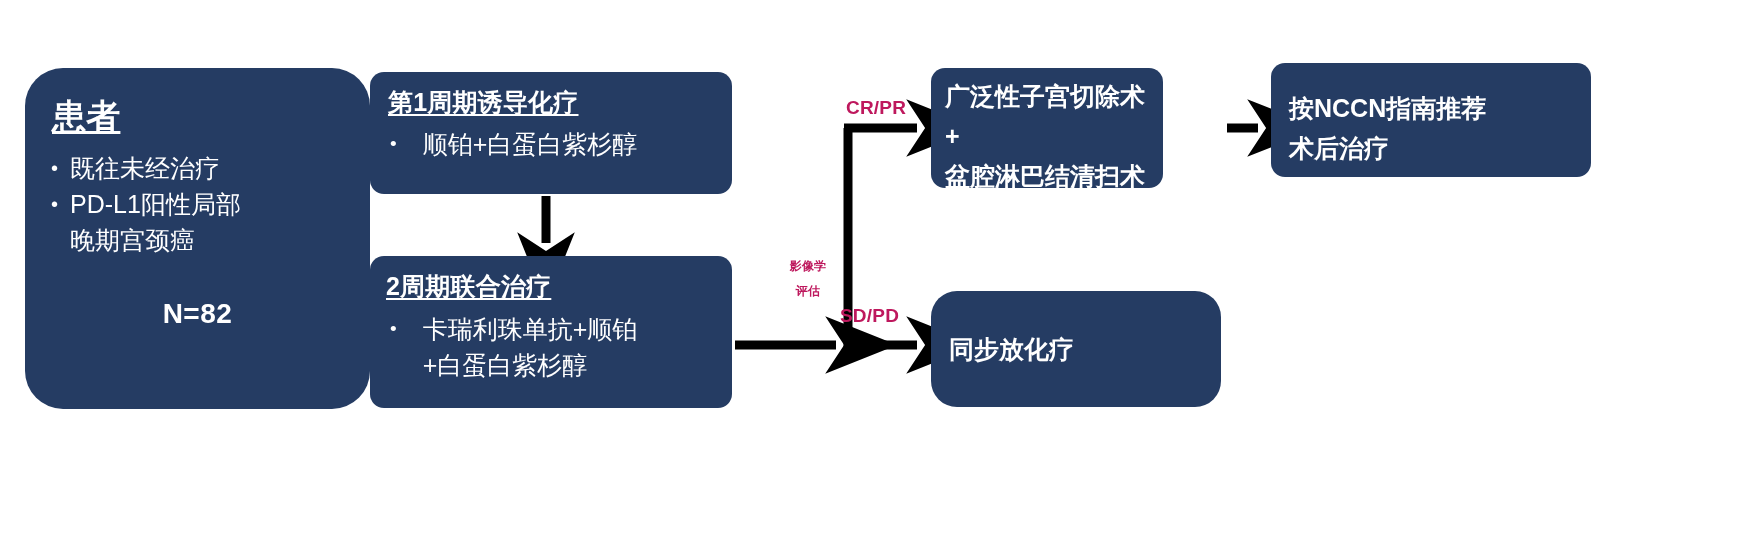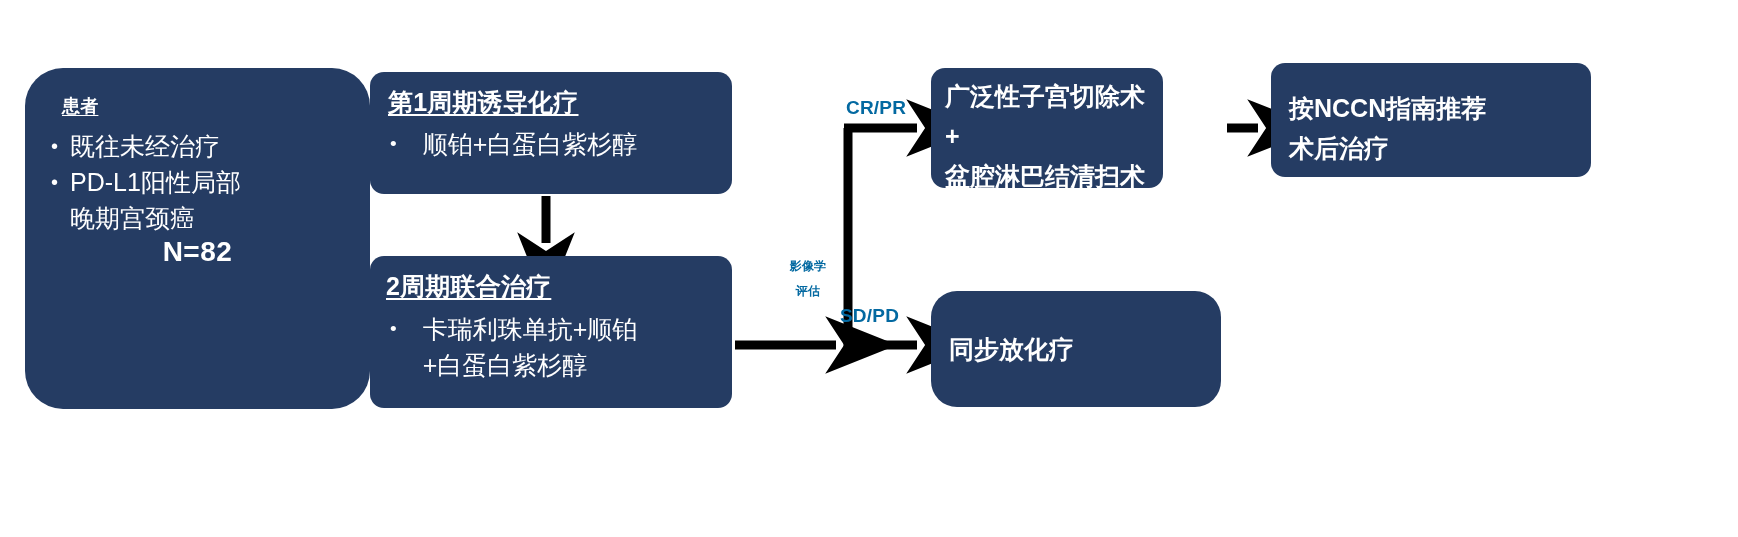--- a/index.html
+++ b/index.html
@@ -36,25 +36,25 @@
     line-height:1;
   }
   .bullet-text{white-space:pre-line;}
 
   
   #box-patients{
     left:25px;top:68px;width:345px;height:341px;
     border-radius:38px;
     padding:26px 22px 0 22px;
   }
-  #box-patients .node-title{font-size:18px;margin:0 0 10px 15px;}
+  #box-patients .node-title{font-size:34px;margin:0 0 10px 5px;}
   #box-patients .bullet-row{font-size:25px;line-height:36px;margin-left:4px;}
   #box-patients .bullet-dot{font-size:20px;margin:8px 12px 0 0;}
   #box-patients .n-line{
-    text-align:center;font-size:28px;font-weight:bold;
+    text-align:center;font-size:28px;font-weight:bold;margin-top:40px;
     letter-spacing:0.5px;
   }
 
   
   #box-cycle1{
     left:370px;top:72px;width:362px;height:122px;
     border-radius:14px;
     padding:14px 16px 0 16px;
   }
   #box-cycle1 .node-title{font-size:25px;margin:0 0 8px 2px;}
@@ -104,21 +104,21 @@
     font-size:25px;font-weight:bold;line-height:34px;white-space:pre-line;
   }
 
   
   .edge{position:absolute;left:0;top:0;width:1738px;height:537px;pointer-events:none;}
 
   .edge-label{
     position:absolute;
     font-size:19px;
     font-weight:bold;
-    color:#0369a1;
+    color:#be185d;
     white-space:nowrap;
     letter-spacing:0.2px;
   }
   #label-imaging{
     left:746px;top:254px;
     font-size:12px;
     line-height:25px;
     text-align:center;
     width:66px;
     white-space:pre-line;

